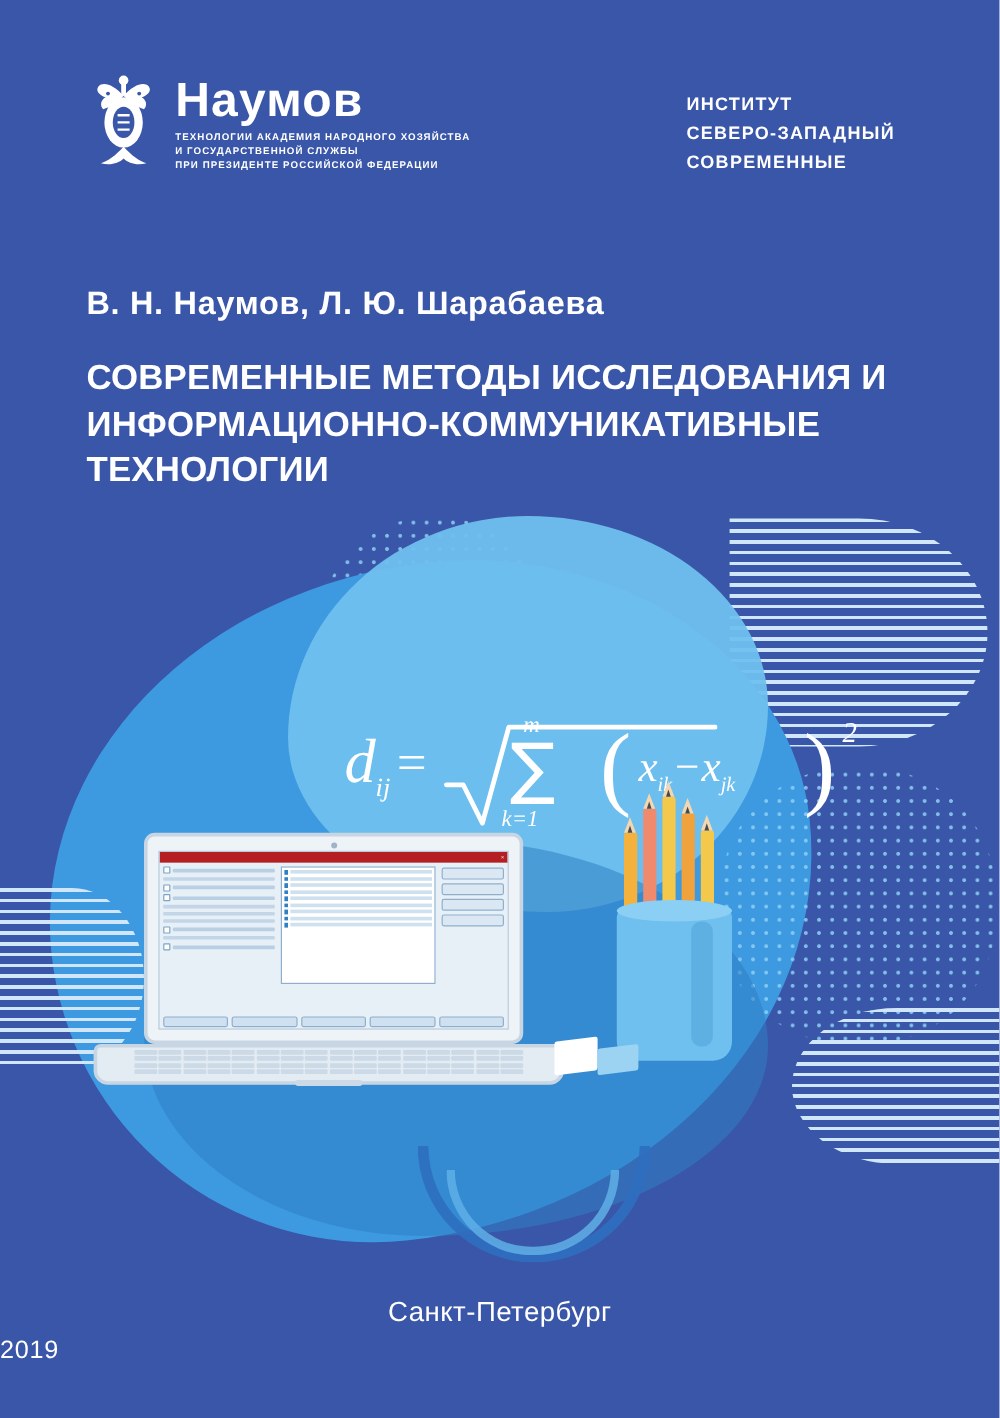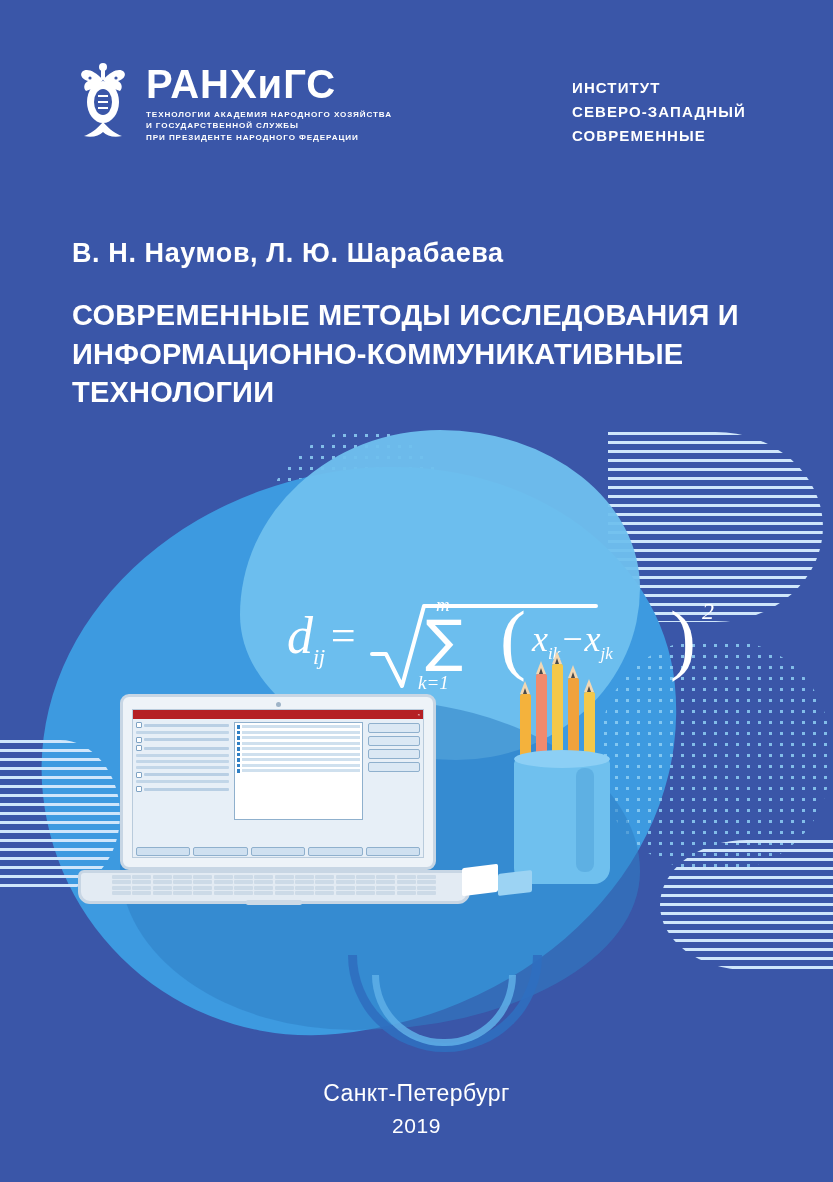--- a/index.html
+++ b/index.html
@@ -433,21 +433,21 @@
     top: 1080px;
     text-align: center;
     color: #ffffff;
     font-size: 23px;
     letter-spacing: .4px;
   }
   .year {
     position: absolute;
     left: 0; right: 0;
     top: 1114px;
-    text-align: center;
+    text-align: left;
     color: #ffffff;
     font-size: 21px;
     letter-spacing: .6px;
   }
 </style>
 </head>
 <body>
 
 <div class="page">
 
@@ -480,25 +480,25 @@
           <circle cx="44" cy="16" r="1.6"></circle>
           <ellipse cx="31" cy="40" rx="9" ry="13"></ellipse>
         </g>
         <g fill="#ffffff">
           <path d="M26 33 h10 v2 h-10z"></path>
           <path d="M26 39 h10 v2 h-10z"></path>
           <path d="M26 45 h10 v2 h-10z"></path>
         </g>
       </svg>
       <div class="logo-text">
-        <div class="logo-main">РАНХиГС</div>
+        <div class="logo-main">Наумов</div>
         <div class="logo-sub">
           <div>ТЕХНОЛОГИИ АКАДЕМИЯ НАРОДНОГО ХОЗЯЙСТВА</div>
           <div>И ГОСУДАРСТВЕННОЙ СЛУЖБЫ</div>
-          <div>ПРИ ПРЕЗИДЕНТЕ НАРОДНОГО ФЕДЕРАЦИИ</div>
+          <div>ПРИ ПРЕЗИДЕНТЕ РОССИЙСКОЙ ФЕДЕРАЦИИ</div>
         </div>
       </div>
     </div>
 
     <div class="institute">
       <div>ИНСТИТУТ</div>
       <div>СЕВЕРО-ЗАПАДНЫЙ</div>
       <div>СОВРЕМЕННЫЕ</div>
     </div>
   </div>

